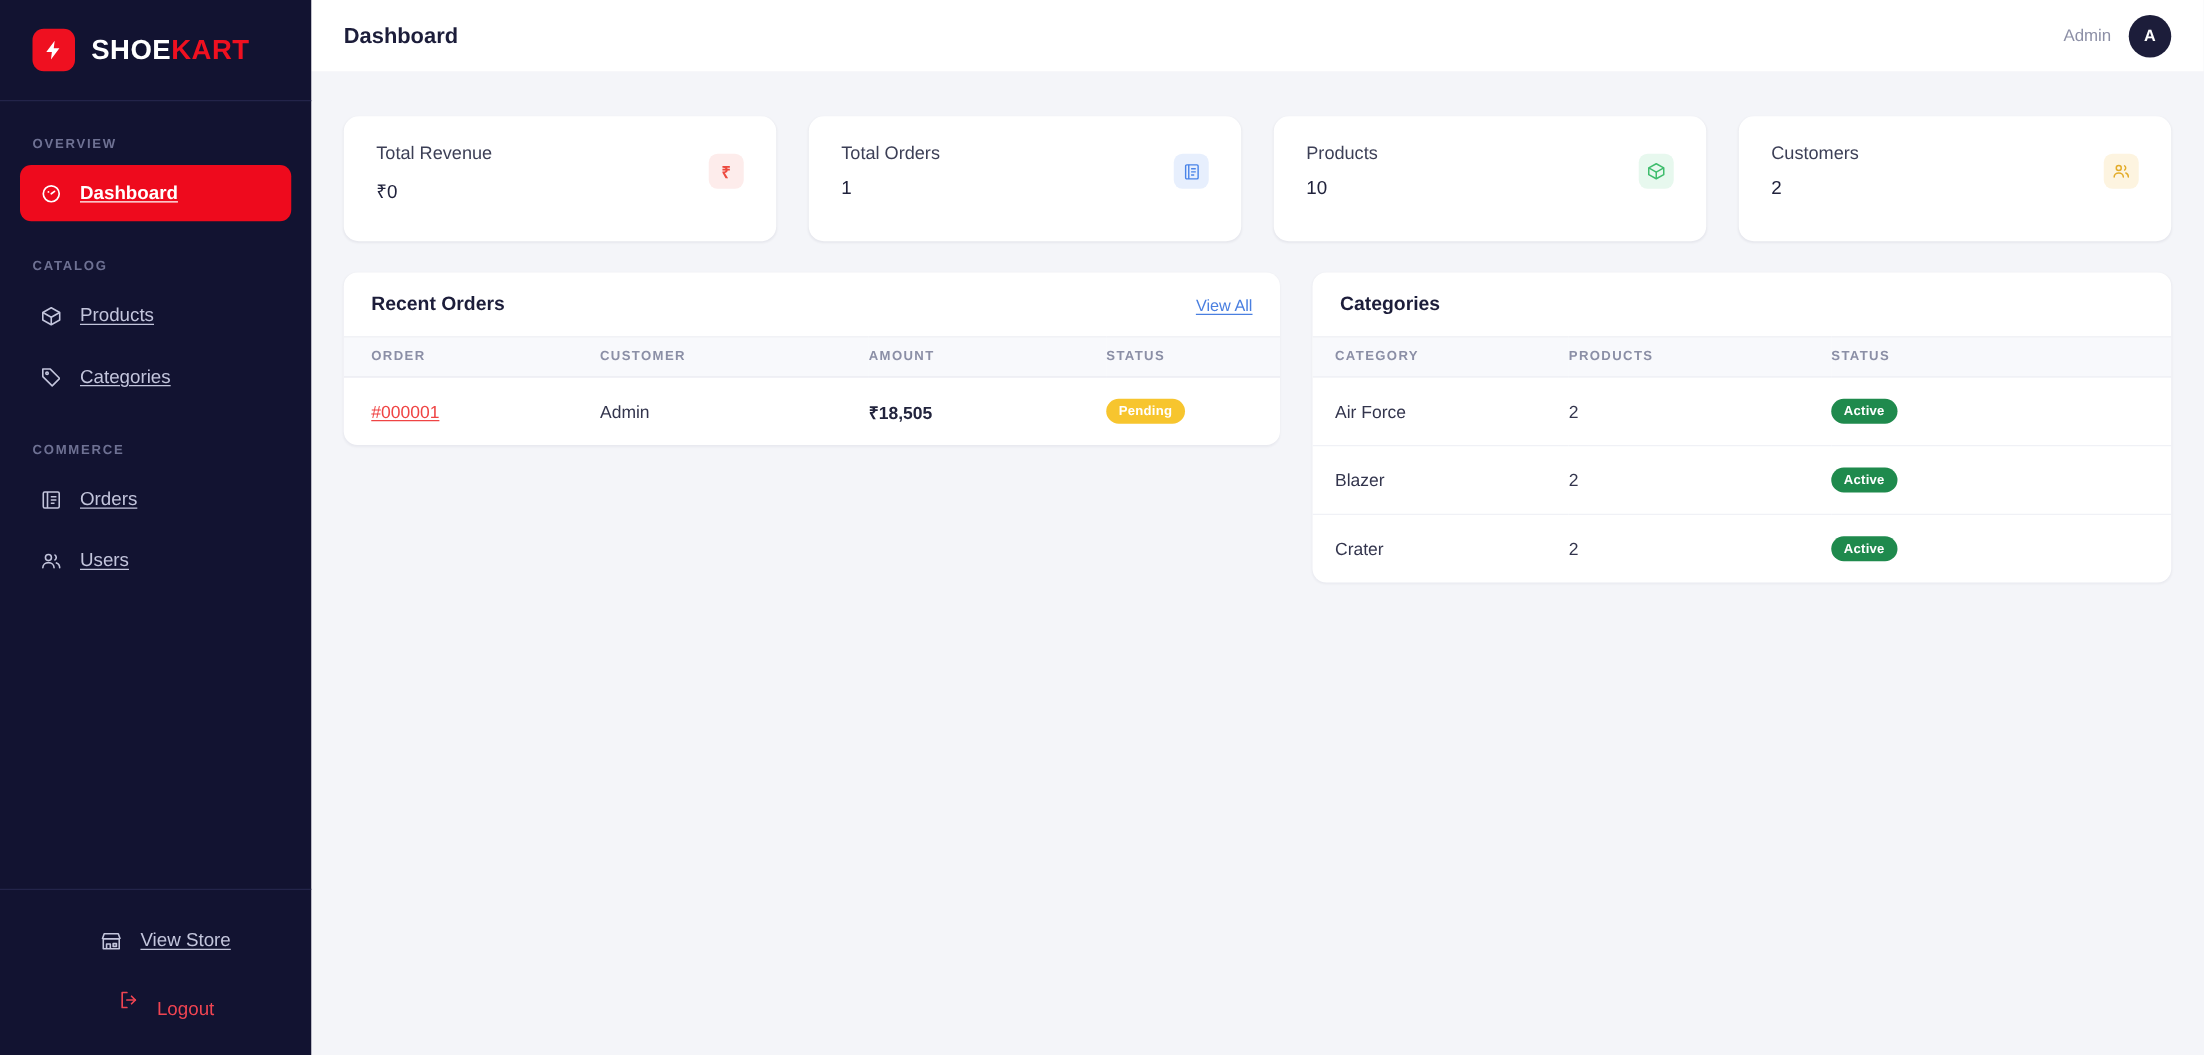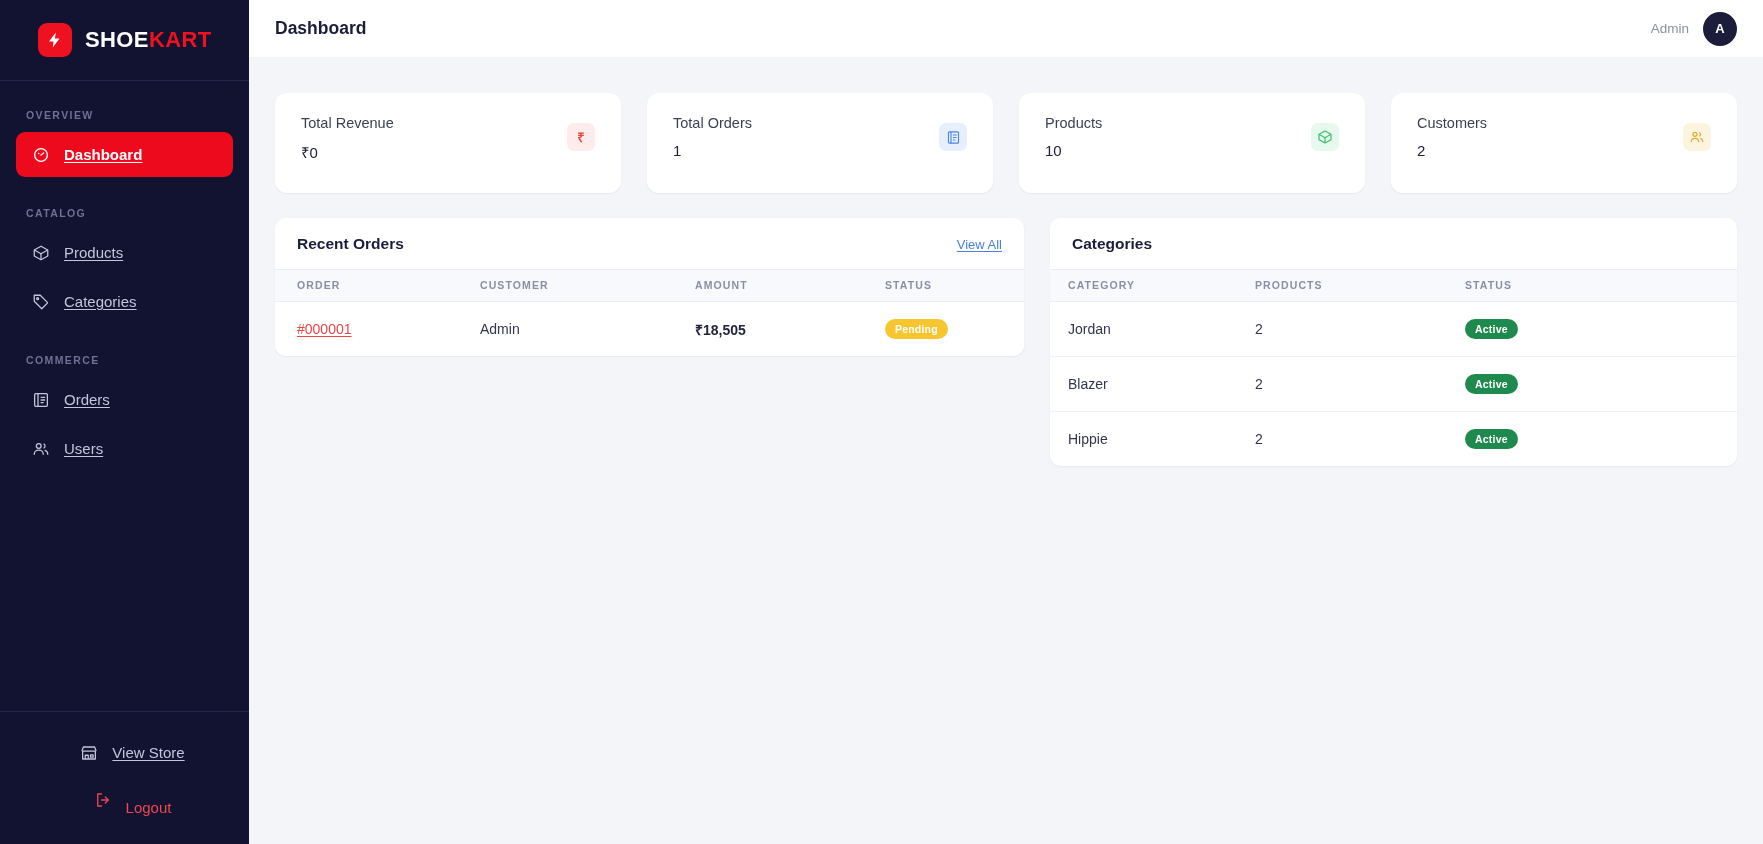--- a/index.html
+++ b/index.html
@@ -15,21 +15,21 @@
   .sidebar {
     width: 249px; height: 844px;
     background: #121331;
     display: flex; flex-direction: column;
     flex: 0 0 249px;
     position: relative;
   }
   .brand {
     height: 81px;
     display: flex; align-items: center;
-    padding-left: 38px;
+    padding-left: 26px;
     gap: 13px;
     border-bottom: 1px solid #23244a;
   }
   .brand-mark {
     width: 34px; height: 34px;
     border-radius: 9px;
     background: #ef1020;
     display: flex; align-items: center; justify-content: center;
   }
   .brand-mark svg { display:block; }
@@ -360,31 +360,31 @@
           <table>
             <thead>
               <tr>
                 <th class="cat1">CATEGORY</th>
                 <th class="cat2">PRODUCTS</th>
                 <th>STATUS</th>
               </tr>
             </thead>
             <tbody>
               <tr>
-                <td class="cat1">Jordan</td>
+                <td class="cat1">Air Force</td>
                 <td class="cat2">2</td>
                 <td><span class="badge badge-active">Active</span></td>
               </tr>
               <tr>
                 <td class="cat1">Blazer</td>
                 <td class="cat2">2</td>
                 <td><span class="badge badge-active">Active</span></td>
               </tr>
               <tr>
-                <td class="cat1">Hippie</td>
+                <td class="cat1">Crater</td>
                 <td class="cat2">2</td>
                 <td><span class="badge badge-active">Active</span></td>
               </tr>
             </tbody>
           </table>
         </div>
 
       </div>
     </div>
   </section>

